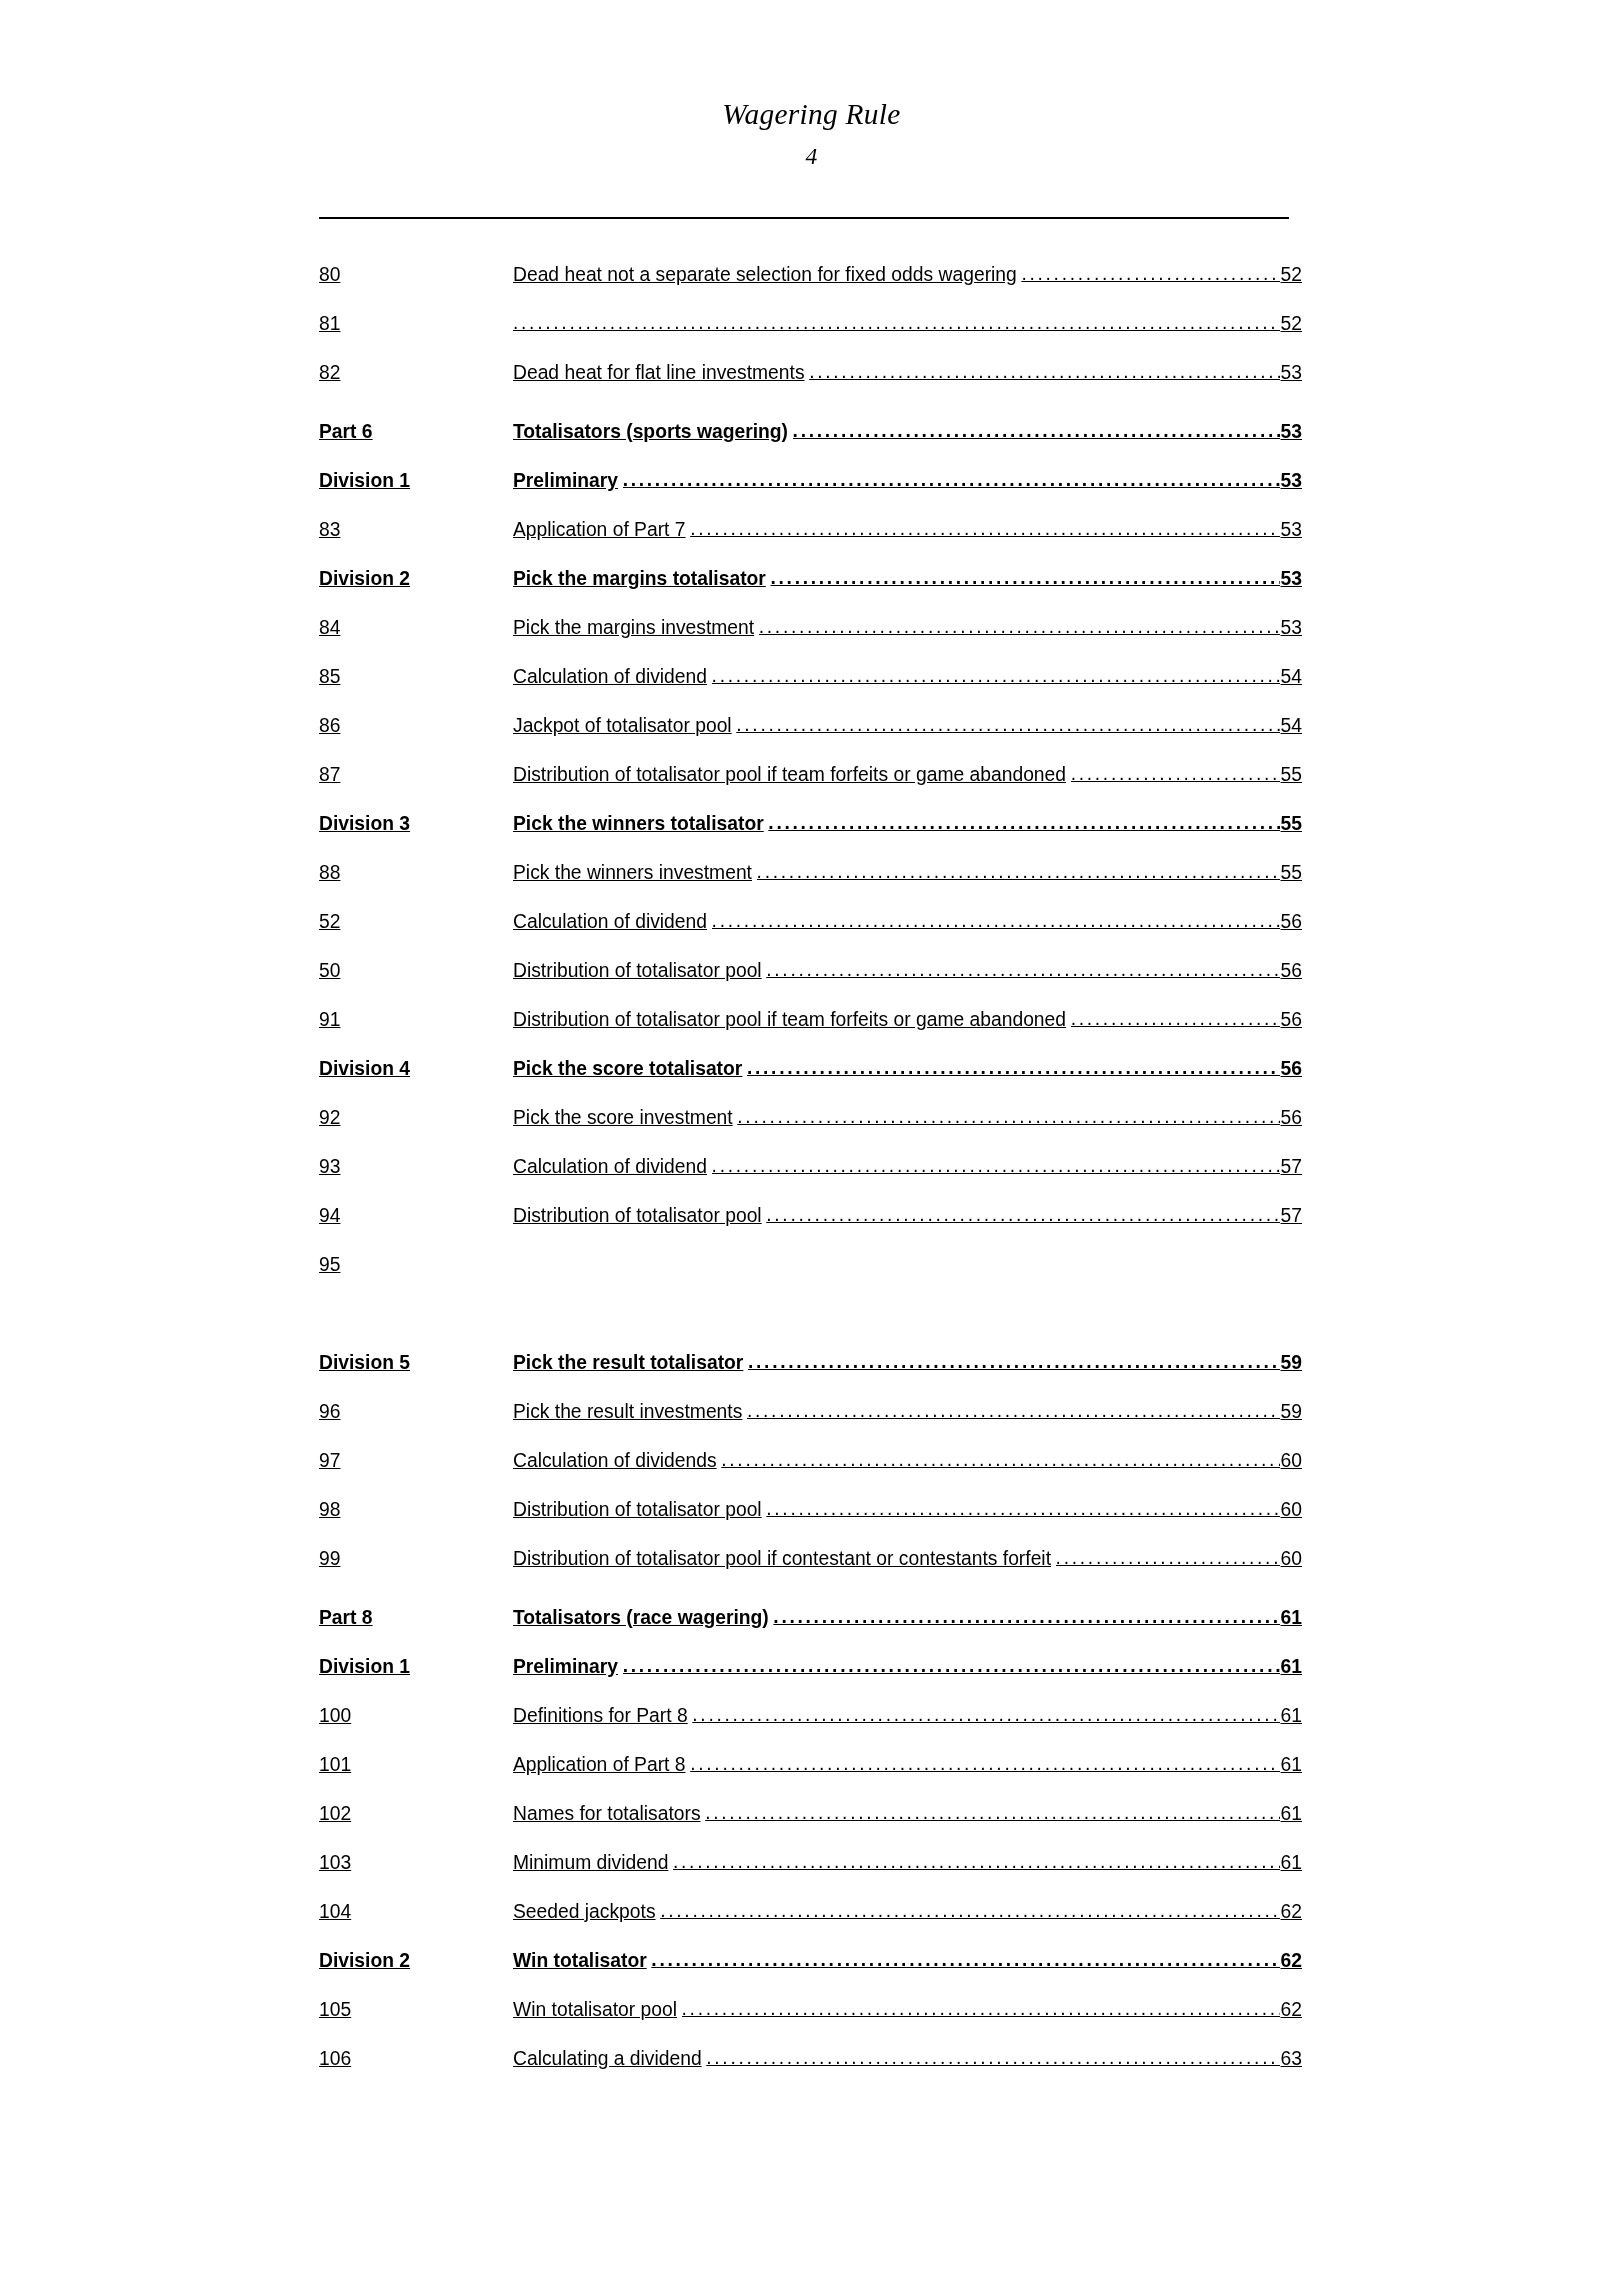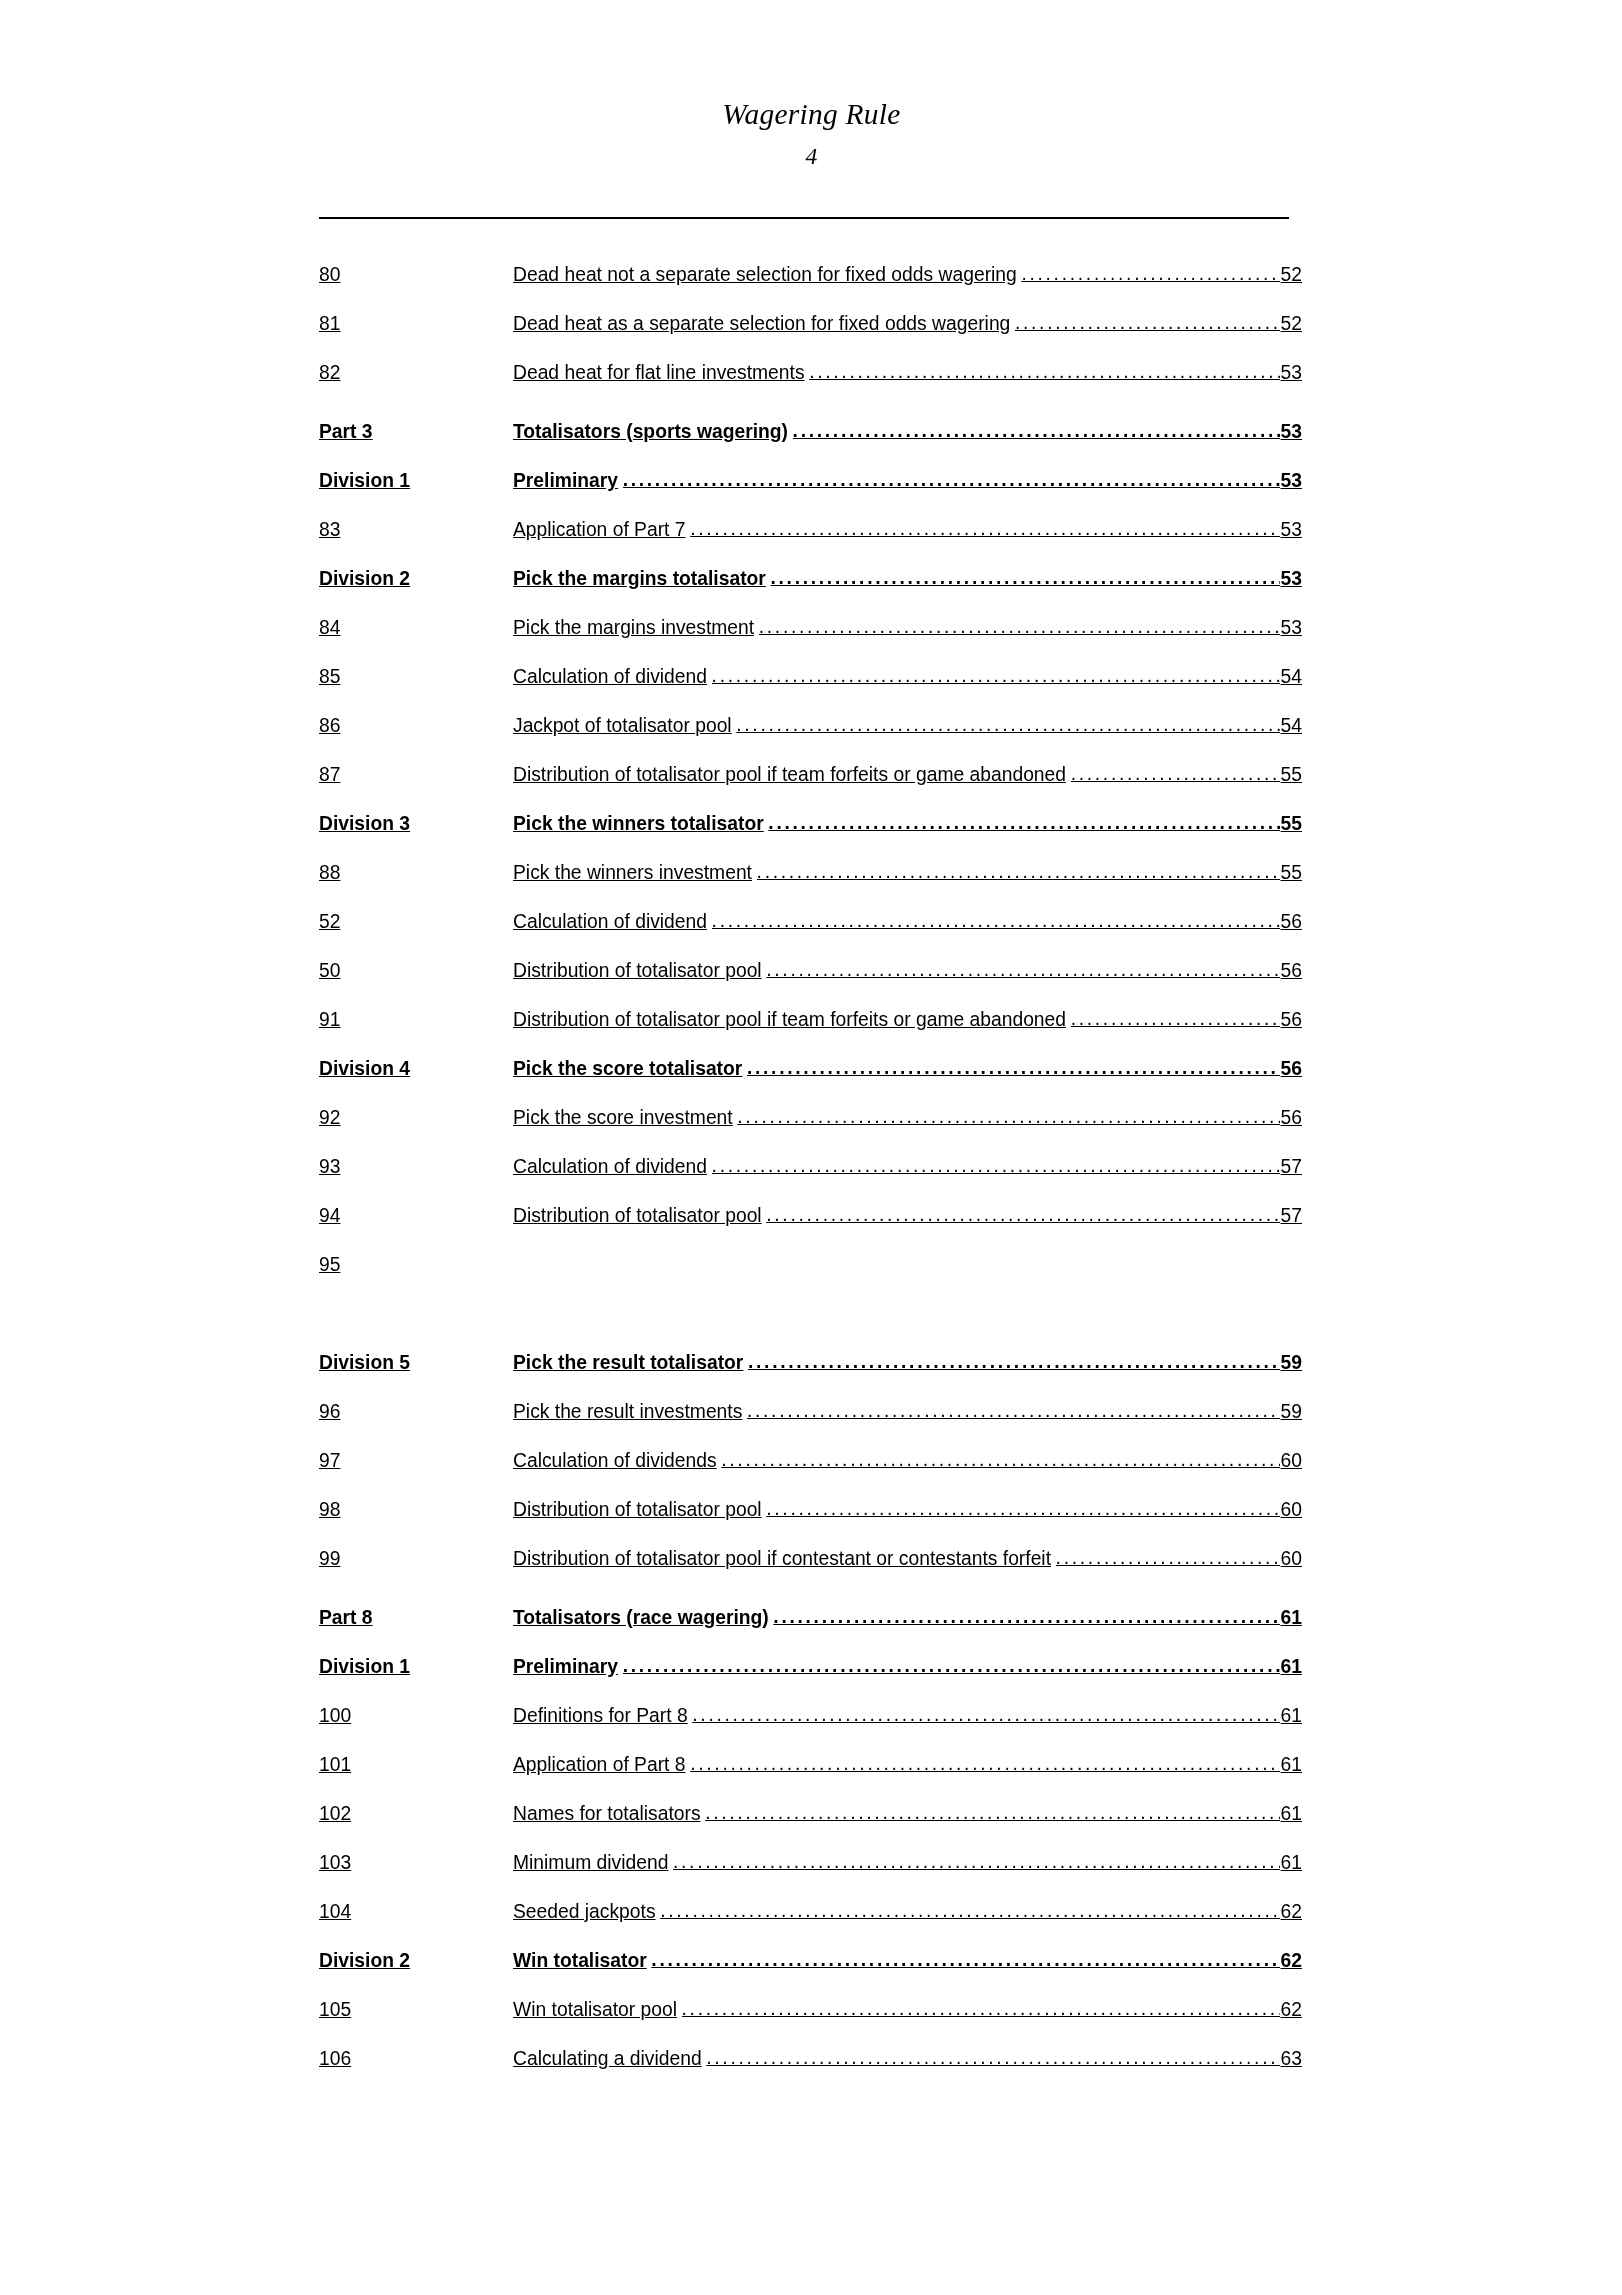--- a/index.html
+++ b/index.html
@@ -151,35 +151,34 @@
         <div class="col-num">80</div>
         <div class="col-entry">
           <span class="entry-title">Dead heat not a separate selection for fixed odds wagering</span>
           <span class="leader">........................................................................................................................................................................................................</span>
           <span class="entry-page">52</span>
         </div>
       </div>
       <div class="toc-row">
         <div class="col-num">81</div>
         <div class="col-entry">
-          <span class="entry-title">Dead heat as a separate selection for fixed odds wagering</span>
           <span class="leader">........................................................................................................................................................................................................</span>
           <span class="entry-page">52</span>
         </div>
       </div>
       <div class="toc-row">
         <div class="col-num">82</div>
         <div class="col-entry">
           <span class="entry-title">Dead heat for flat line investments</span>
           <span class="leader">........................................................................................................................................................................................................</span>
           <span class="entry-page">53</span>
         </div>
       </div>
       <div class="toc-row section gap-before">
-        <div class="col-num">Part 3</div>
+        <div class="col-num">Part 6</div>
         <div class="col-entry">
           <span class="entry-title">Totalisators (sports wagering)</span>
           <span class="leader">........................................................................................................................................................................................................</span>
           <span class="entry-page">53</span>
         </div>
       </div>
       <div class="toc-row section">
         <div class="col-num">Division 1</div>
         <div class="col-entry">
           <span class="entry-title">Preliminary</span>

